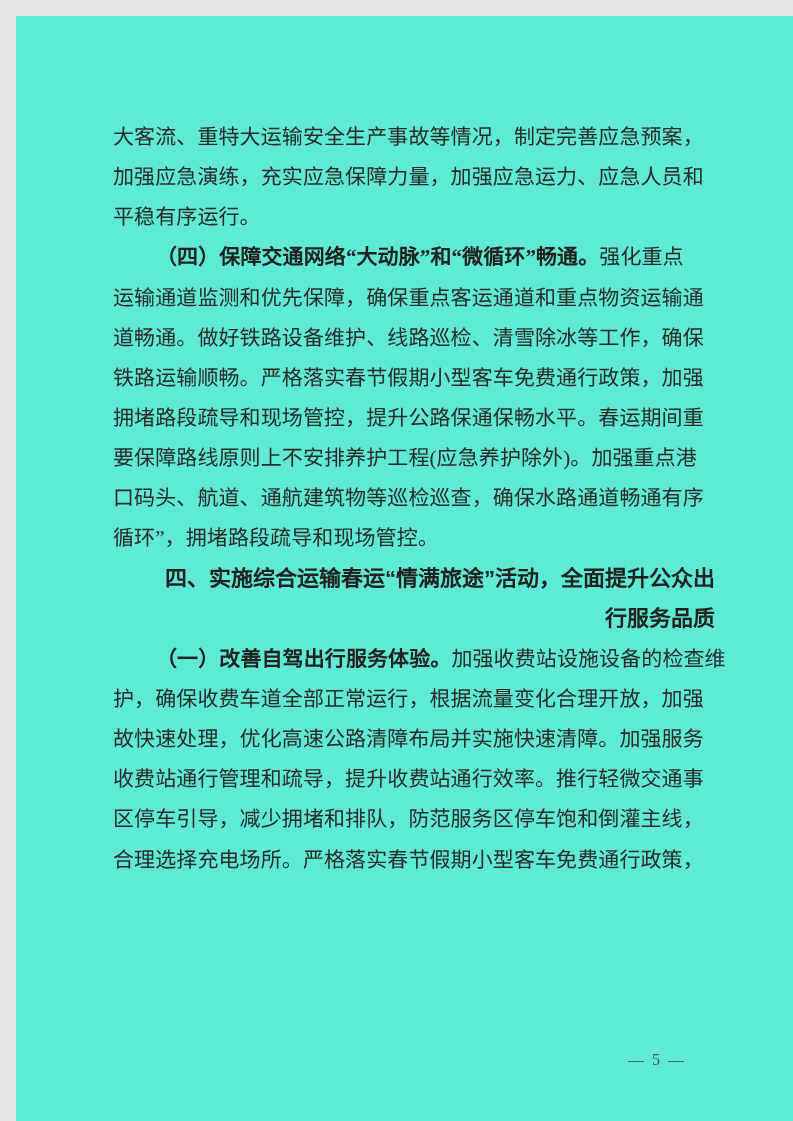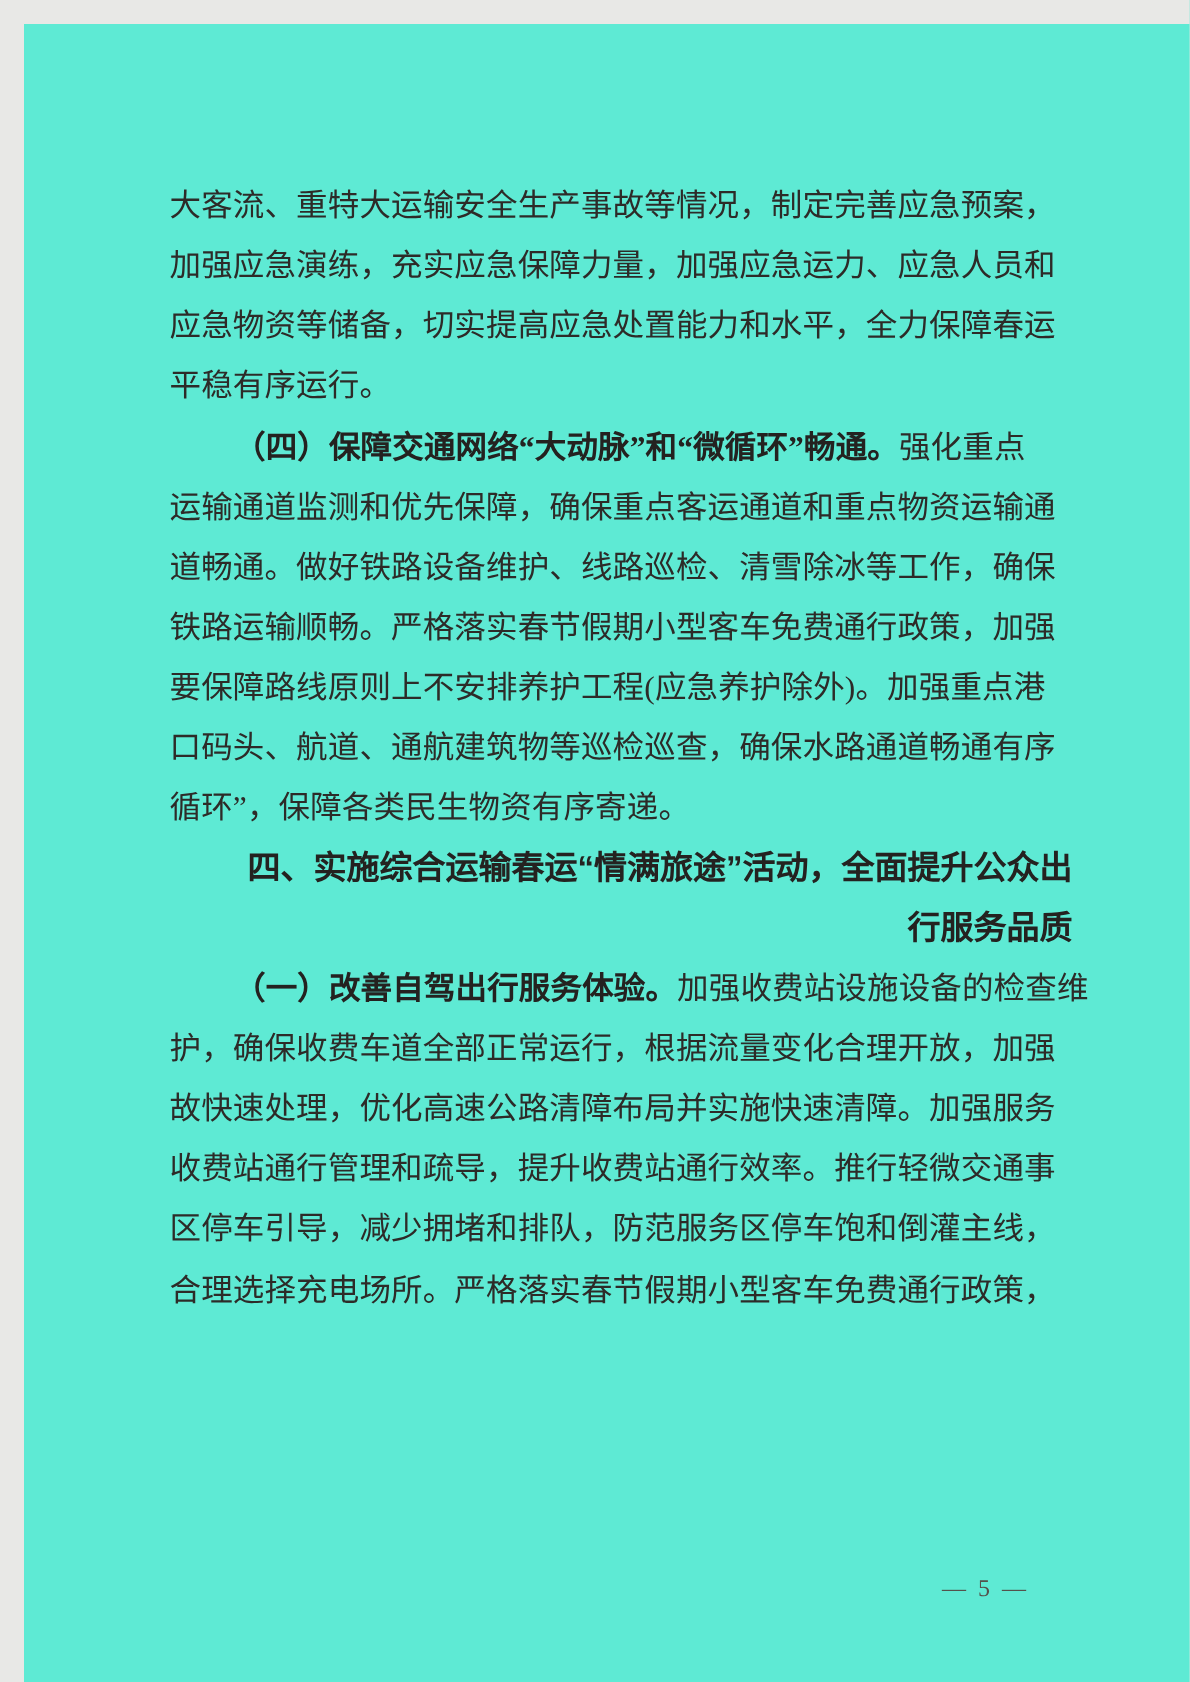--- a/index.html
+++ b/index.html
@@ -69,31 +69,31 @@
   }
 </style>
 </head>
 <body>
 
 <div class="page">
   <div class="content" id="content">
       <div class="block body">
         <div class="line"><span class="seg">大客流、重特大运输安全生产事故等情况，制定完善应急预案，</span></div>
         <div class="line"><span class="seg">加强应急演练，充实应急保障力量，加强应急运力、应急人员和</span></div>
-        <div class="line"><span class="seg">应急物资等储备，切实提高应急处置能力和水平，全力保障春运</span></div>
         <div class="line"><span class="seg">平稳有序运行。</span></div>
       </div>
       <div class="block body">
         <div class="line indent"><span class="seg bold">（四）保障交通网络“大动脉”和“微循环”畅通。</span><span class="seg">强化重点</span></div>
         <div class="line"><span class="seg">运输通道监测和优先保障，确保重点客运通道和重点物资运输通</span></div>
         <div class="line"><span class="seg">道畅通。做好铁路设备维护、线路巡检、清雪除冰等工作，确保</span></div>
         <div class="line"><span class="seg">铁路运输顺畅。严格落实春节假期小型客车免费通行政策，加强</span></div>
+        <div class="line"><span class="seg">拥堵路段疏导和现场管控，提升公路保通保畅水平。春运期间重</span></div>
         <div class="line"><span class="seg">要保障路线原则上不安排养护工程(应急养护除外)。加强重点港</span></div>
         <div class="line"><span class="seg">口码头、航道、通航建筑物等巡检巡查，确保水路通道畅通有序</span></div>
-        <div class="line"><span class="seg">循环”，保障各类民生物资有序寄递。</span></div>
+        <div class="line"><span class="seg">循环”，拥堵路段疏导和现场管控。</span></div>
       </div>
       <div class="block heading">
         <div class="line indent"><span class="seg bold">四、实施综合运输春运“情满旅途”活动，全面提升公众出</span></div>
         <div class="line"><span class="seg bold">行服务品质</span></div>
       </div>
       <div class="block body">
         <div class="line indent"><span class="seg bold">（一）改善自驾出行服务体验。</span><span class="seg">加强收费站设施设备的检查维</span></div>
         <div class="line"><span class="seg">护，确保收费车道全部正常运行，根据流量变化合理开放，加强</span></div>
         <div class="line"><span class="seg">故快速处理，优化高速公路清障布局并实施快速清障。加强服务</span></div>
         <div class="line"><span class="seg">收费站通行管理和疏导，提升收费站通行效率。推行轻微交通事</span></div>

